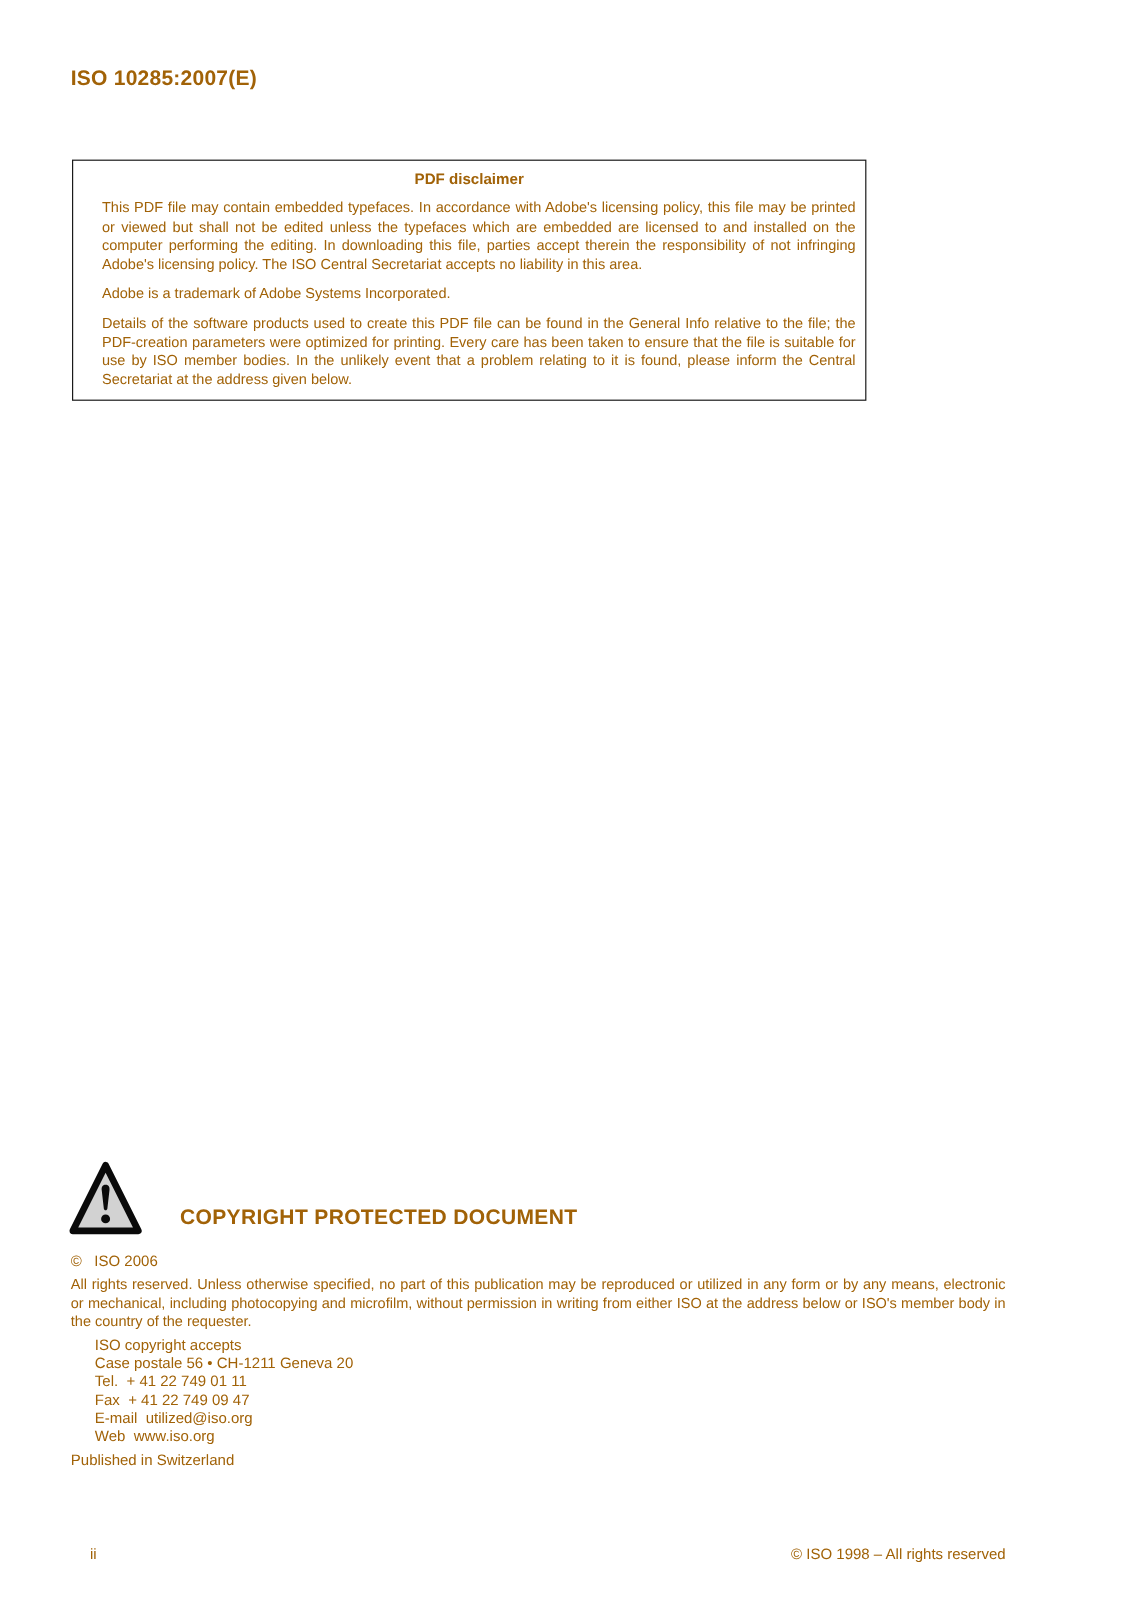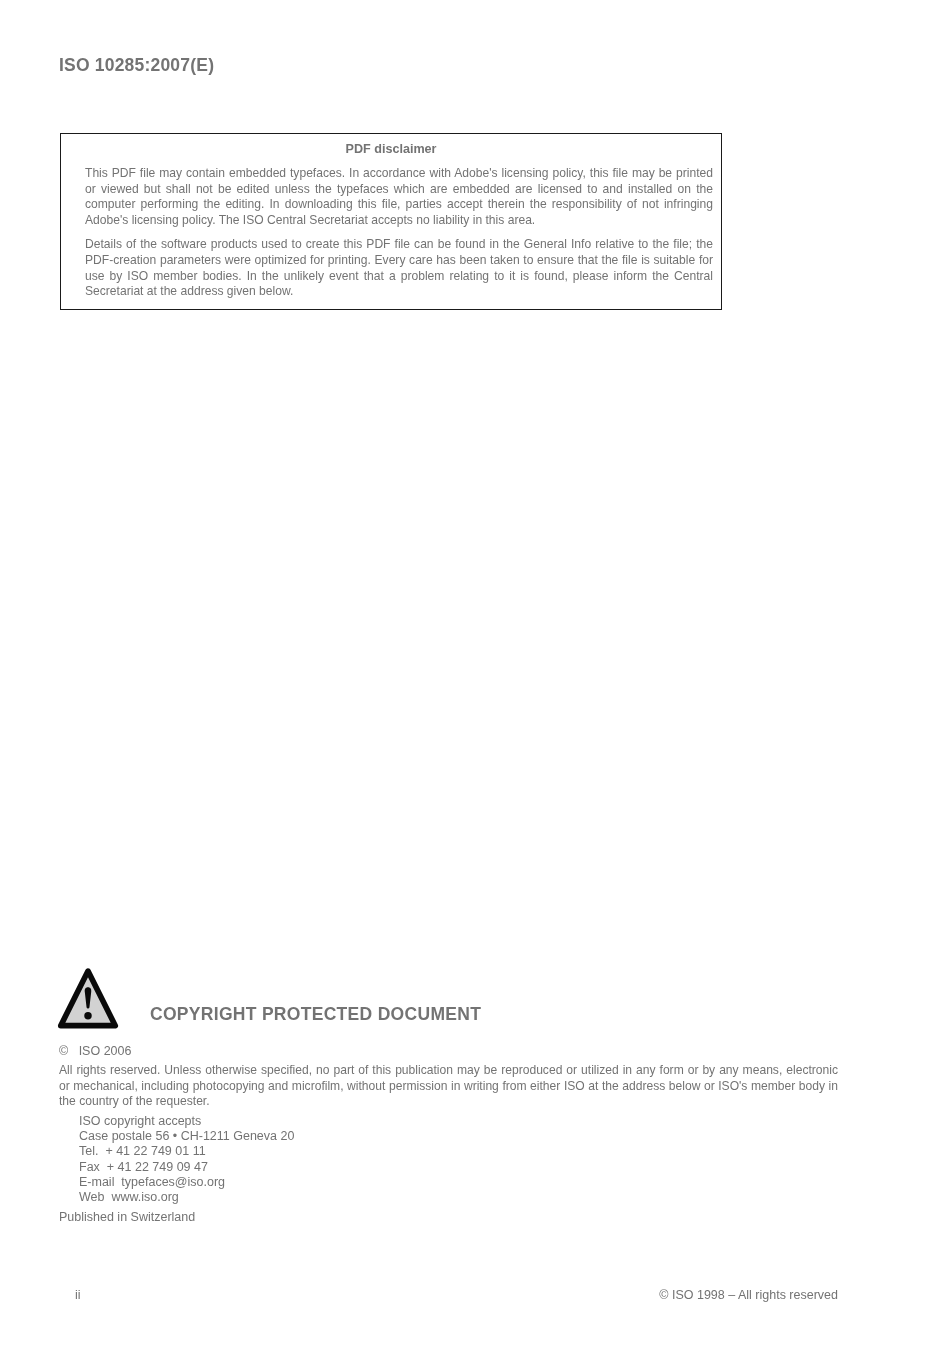--- a/index.html
+++ b/index.html
@@ -3,21 +3,21 @@
 <meta charset="utf-8">
 <style>
   * { margin: 0; padding: 0; box-sizing: border-box; }
   html, body { background: #ffffff; }
   .page {
     position: relative;
     width: 950px;
     height: 1345px;
     background: #ffffff;
     font-family: "Liberation Sans", sans-serif;
-    color: #737373;
+    color: #a16207;
     overflow: hidden;
   }
   .doc-header {
     position: absolute;
     left: 59px;
     top: 55px;
     font-size: 17.5px;
     font-weight: bold;
     letter-spacing: 0.2px;
   }
@@ -107,41 +107,42 @@
 </head>
 <body>
 
 <div class="page">
 
   <div class="doc-header">ISO 10285:2007(E)</div>
 
   <div class="disclaimer-box">
     <div class="disclaimer-title">PDF disclaimer</div>
     <p>This PDF file may contain embedded typefaces. In accordance with Adobe's licensing policy, this file may be printed or viewed but shall not be edited unless the typefaces which are embedded are licensed to and installed on the computer performing the editing. In downloading this file, parties accept therein the responsibility of not infringing Adobe's licensing policy. The ISO Central Secretariat accepts no liability in this area.</p>
+    <p>Adobe is a trademark of Adobe Systems Incorporated.</p>
     <p>Details of the software products used to create this PDF file can be found in the General Info relative to the file; the PDF-creation parameters were optimized for printing. Every care has been taken to ensure that the file is suitable for use by ISO member bodies. In the unlikely event that a problem relating to it is found, please inform the Central Secretariat at the address given below.</p>
   </div>
 
   <svg class="warning-icon" viewBox="0 0 100 106" aria-hidden="true">
     <path d="M50 8 L94 96 L6 96 Z" fill="#d2d2d2" stroke="#0a0a0a" stroke-width="9" stroke-linejoin="round"></path>
     <path d="M50 34 C45.5 34 44.3 37.5 44.8 41.5 L47.6 66 C47.9 69.2 52.1 69.2 52.4 66 L55.2 41.5 C55.7 37.5 54.5 34 50 34 Z" fill="#0a0a0a"></path>
     <circle cx="50" cy="80" r="6" fill="#0a0a0a"></circle>
   </svg>
 
   <div class="copyright-heading">COPYRIGHT PROTECTED DOCUMENT</div>
 
   <div class="copyright-notice">©   ISO 2006</div>
 
   <div class="copyright-body">All rights reserved. Unless otherwise specified, no part of this publication may be reproduced or utilized in any form or by any means, electronic or mechanical, including photocopying and microfilm, without permission in writing from either ISO at the address below or ISO's member body in the country of the requester.</div>
 
   <div class="address-block">
     <div class="address-line">ISO copyright accepts</div>
     <div class="address-line">Case postale 56 • CH-1211 Geneva 20</div>
     <div class="address-line">Tel.  + 41 22 749 01 11</div>
     <div class="address-line">Fax  + 41 22 749 09 47</div>
-    <div class="address-line">E-mail  typefaces@iso.org</div>
+    <div class="address-line">E-mail  utilized@iso.org</div>
     <div class="address-line">Web  www.iso.org</div>
   </div>
 
   <div class="published-line">Published in Switzerland</div>
 
   <div class="footer-left">ii</div>
 
   <div class="footer-right">© ISO 1998 – All rights reserved</div>
 
 </div>

